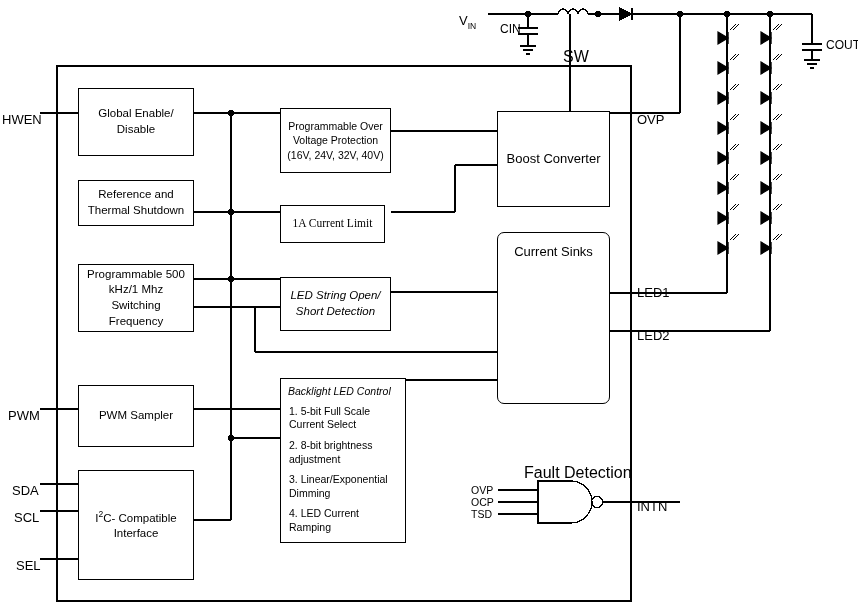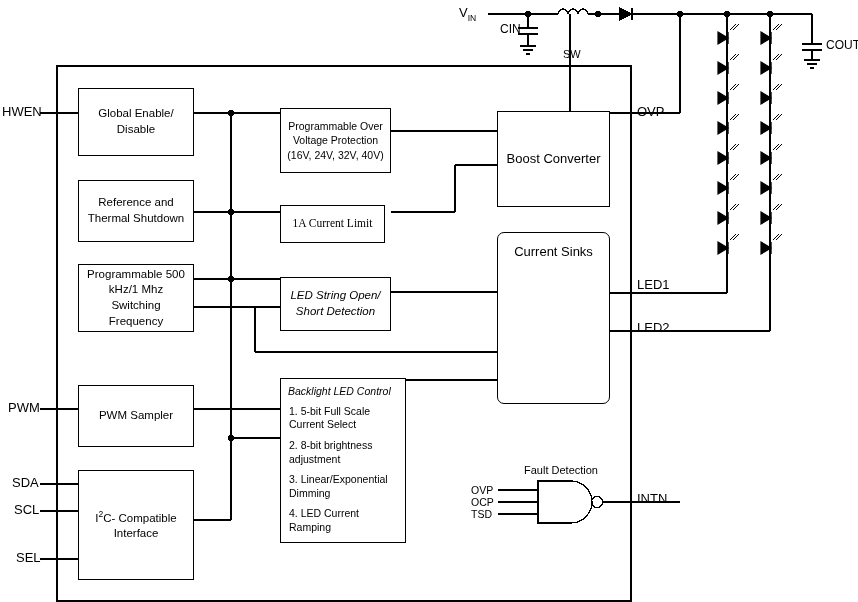--- a/index.html
+++ b/index.html
@@ -37,24 +37,25 @@
     line-height: 1.35;
     padding: 2px 4px;
   }
   .box .inner {
     width: 100%;
   }
   .pin-label {
     position: absolute;
     font-size: 13px;
     white-space: nowrap;
+    margin-top: 8px;
   }
   .free-label {
     position: absolute;
-    font-size: 11px;
+    font-size: 16px;
     white-space: nowrap;
   }
   .small-label {
     position: absolute;
     font-size: 12px;
     white-space: nowrap;
   }
   .bl-box {
     position: absolute;
     border: 1px solid #000000;
@@ -327,21 +328,21 @@
     <span>V</span><span class="sub">IN</span>
   </div>
   <div class="small-label" style="left:500px; top:22px;">CIN</div>
   <div class="small-label" style="left:826px; top:38px;">COUT</div>
   <div class="free-label" style="left:563px; top:48px;">SW</div>
 
   <div class="box" style="left:78px; top:88px; width:116px; height:68px;">
     <div class="inner">Global Enable/ Disable</div>
   </div>
 
-  <div class="box" style="left:78px; top:180px; width:116px; height:62px;">
+  <div class="box" style="left:78px; top:180px; width:116px; height:46px;">
     <div class="inner">Reference and Thermal Shutdown</div>
   </div>
 
   <div class="box" style="left:78px; top:264px; width:116px; height:68px;">
     <div class="inner">Programmable 500 kHz/1 Mhz Switching Frequency</div>
   </div>
 
   <div class="box" style="left:78px; top:385px; width:116px; height:62px;">
     <div class="inner">PWM Sampler</div>
   </div>

